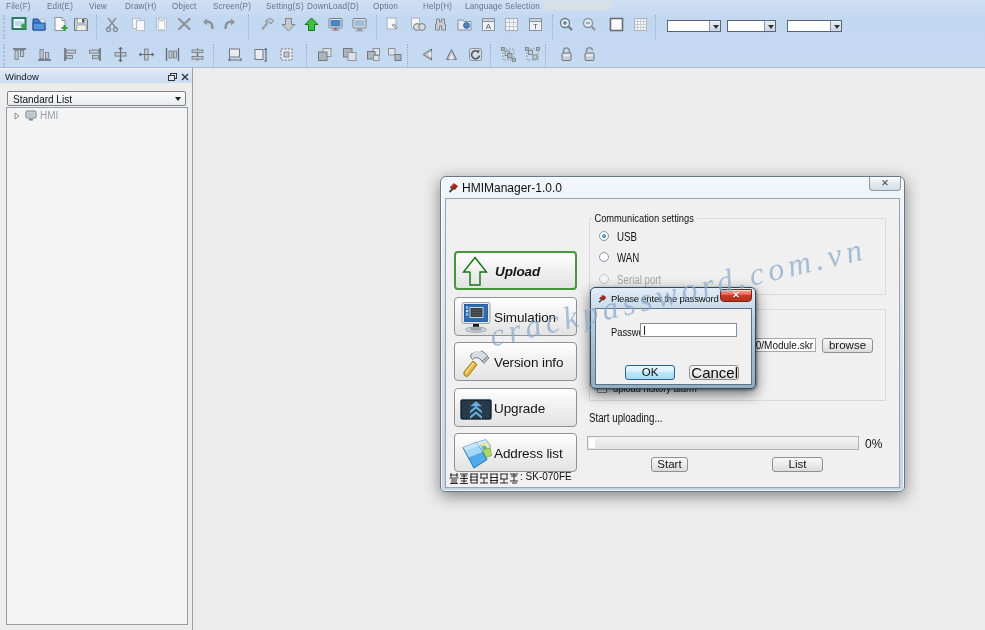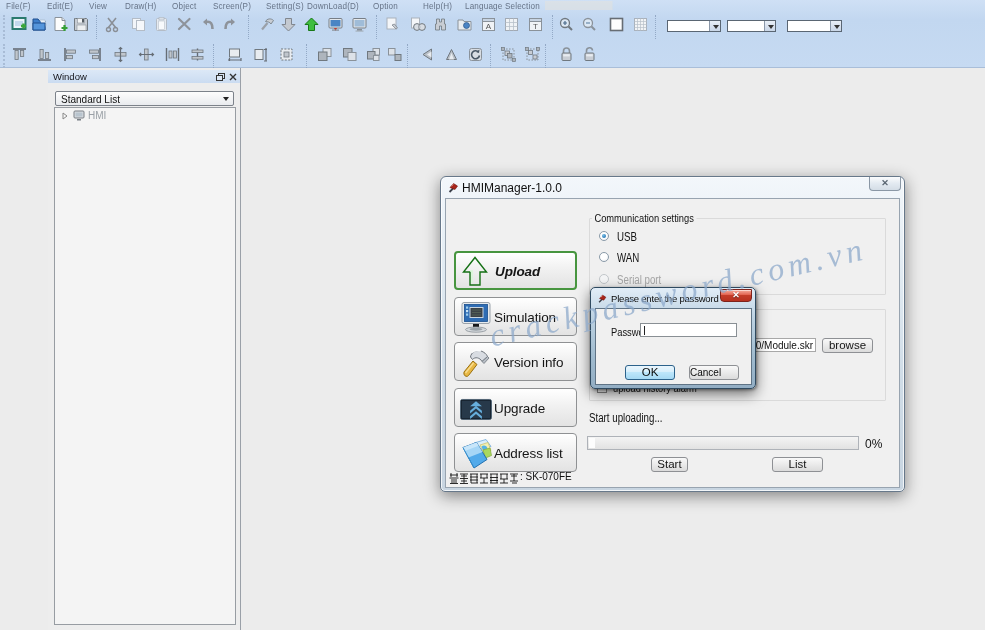--- a/index.html
+++ b/index.html
@@ -15,21 +15,21 @@
 .tsep { position:absolute; width:0; height:24px; border-left:1px dotted #93A9C6; }
 .grip { position:absolute; width:0; height:24px; border-left:2px dotted #A8BCD6; }
 .ticon { position:absolute; width:17px; height:17px; }
 
 
 .tcombo { position:absolute; top:20px; height:12px; background:#fff; border:1px solid #5A6673; }
 .tcombo .btn { position:absolute; right:0; top:0; width:11px; height:10px; background:linear-gradient(#E8EEF6,#C9D6E8); border-left:1px solid #8A97A8; }
 .tcombo .btn:after { content:""; position:absolute; left:2.5px; top:3.5px; border-left:3px solid transparent; border-right:3px solid transparent; border-top:4px solid #333; }
 
 
-#lpanel { position:absolute; left:0; top:68px; width:193px; height:562px; background:#EDEDED; border-right:1px solid #9AA0A8;margin-left:48px; }
+#lpanel { position:absolute; left:0; top:68px; width:193px; height:562px; background:#EDEDED; border-right:1px solid #9AA0A8; }
 #ptitle { position:absolute; left:0; top:2px; width:192px; height:13px; background:linear-gradient(#DCE8F7,#CBDCF1); }
 #ptitle span { position:absolute; left:5px; top:1px; font-size:9.5px; color:#15151a; }
 #pcombo { position:absolute; left:7px; top:23px; width:179px; height:15px; border:1px solid #7C828A; border-radius:2px; background:linear-gradient(#FDFDFD,#E9EBEE);padding-left:14px; }
 #pcombo .txt { position:absolute; left:5px; top:1.5px; font-size:10px; color:#111; }
 #pcombo .arr { position:absolute; right:4px; top:5px; border-left:3.5px solid transparent; border-right:3.5px solid transparent; border-top:4.5px solid #222; }
 #ptree { position:absolute; left:6px; top:39px; width:182px; height:518px; background:#F4F4F4; border:1px solid #979CA2; }
 
 
 #dlg { position:absolute; left:440px; top:176px; width:465px; height:316px;
   border-radius:6px 6px 5px 5px; border:1px solid #67788A;
@@ -69,21 +69,21 @@
   background:linear-gradient(#F5AD9E,#E2614D 45%,#C33C28 50%,#B8311F);
   border:1px solid #7E231C; border-radius:0 0 4px 4px; box-shadow:inset 0 1px 0 rgba(255,255,255,0.55); }
 #pdlg-close span { position:absolute; left:0; right:0; top:0px; text-align:center; color:#fff; font-size:9px; font-weight:bold; text-shadow:0 1px 1px rgba(0,0,0,0.5); }
 #pdlg-body { position:absolute; left:4px; top:20px; width:157px; height:77px; background:#F0F0F0; border:1px solid #5F7385; }
 #pw-lbl { position:absolute; left:15px; top:16.5px; font-size:11px; color:#111; transform:scaleX(0.85); transform-origin:0 0; white-space:nowrap; }
 #pw-input { position:absolute; left:44px; top:14px; width:97px; height:14px; background:#fff; border:1px solid #898F94; }
 #pw-input:after { content:""; position:absolute; left:3px; top:2px; width:1px; height:9px; background:#222; }
 #pw-ok { position:absolute; left:29px; top:56px; width:50px; height:15px; border:1px solid #2C628B; border-radius:3px;
   background:linear-gradient(#EAF6FD,#D7EFFC 45%,#BDE6FB 50%,#A6D9F4); font-size:11.5px; color:#0c0c0c; text-align:center; line-height:13px; }
 #pw-cancel { position:absolute; left:93px; top:56px; width:50px; height:15px; border:1px solid #8E9094; border-radius:3px;
-  background:linear-gradient(#F9F9F9,#EBEBEB 48%,#DBDBDB); font-size:10px; color:#0c0c0c; text-align:left; line-height:13px; }
+  background:linear-gradient(#F9F9F9,#EBEBEB 48%,#DBDBDB); font-size:15px; color:#0c0c0c; text-align:right; line-height:13px; }
 
 
 #wmark { position:absolute; left:490px; top:318px; width:420px; font-family:"Liberation Serif", serif; font-style:italic;
   font-size:32px; letter-spacing:4.7px; color:rgba(140,168,203,0.74); transform:rotate(-13.2deg); transform-origin:0 50%; white-space:nowrap; z-index:50; }
 .cx { transform:scaleX(0.81); transform-origin:0 50%; }
 </style>
 </head>
 <body>
 
 <div id="topbar">

